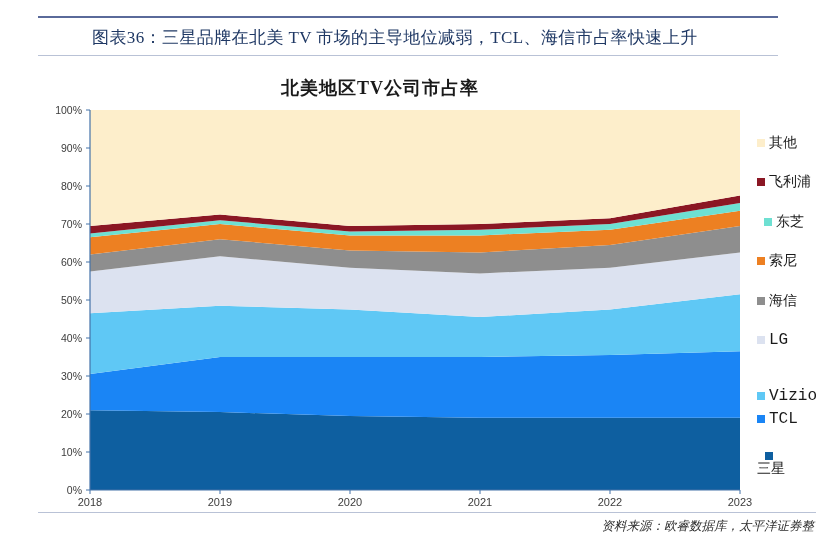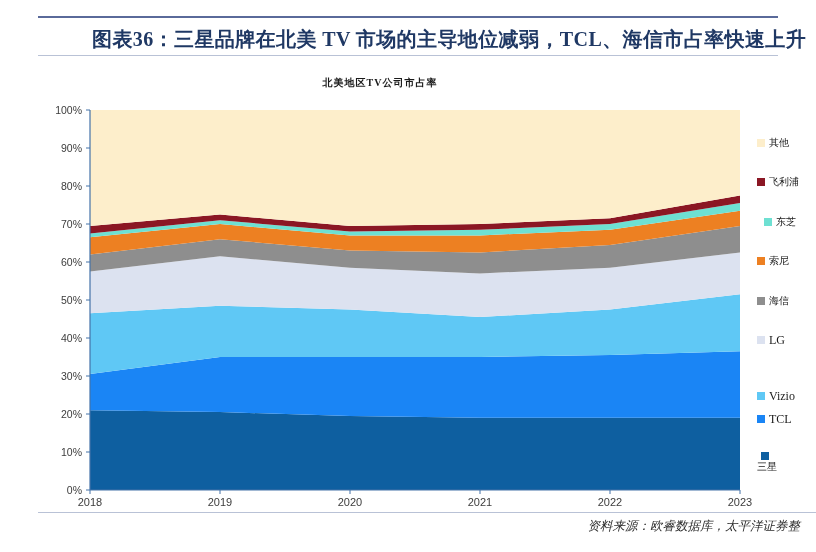--- a/index.html
+++ b/index.html
@@ -16,52 +16,52 @@
     position:absolute;left:38px;top:55px;width:740px;height:1px;
     background:#b9c2d6;
   }
   .rule-bottom{
     position:absolute;left:38px;top:512px;width:778px;height:1px;
     background:#b9c2d6;
   }
   .fig-title{
     position:absolute;left:48px;top:26px;
     font-family:"Liberation Serif","DejaVu Serif",serif;
-    font-size:20px;color:#1f3864;font-weight:bold;
+    font-size:17px;color:#1f3864;font-weight:normal;
     letter-spacing:.4px;white-space:nowrap;padding-left:44px;
   }
   .chart-title{
     position:absolute;left:0;top:76px;width:760px;text-align:center;
     font-family:"Liberation Serif","DejaVu Serif",serif;
-    font-size:10px;font-weight:bold;color:#1a1a1a;letter-spacing:1px;
+    font-size:18px;font-weight:bold;color:#1a1a1a;letter-spacing:1px;
   }
   .source{
     position:absolute;left:0;top:518px;width:816px;text-align:right;
-    padding-right:16px;box-sizing:border-box;
+    padding-right:2px;box-sizing:border-box;
     font-family:"Liberation Serif","DejaVu Serif",serif;
     font-size:12.5px;color:#2b2b2b;font-style:italic;white-space:nowrap;
   }
   svg.plot{position:absolute;left:0;top:0;}
   .ytick{font-size:10.5px;fill:#3c3c3c;text-anchor:end;
          font-family:"Liberation Sans",sans-serif;}
   .xtick{font-size:11px;fill:#3c3c3c;text-anchor:middle;
          font-family:"Liberation Sans",sans-serif;}
   .legend{
     position:absolute;left:757px;top:128px;width:59px;height:360px;
   }
   .legend-row{
     position:absolute;left:0;display:flex;align-items:center;
     white-space:nowrap;height:14px;
   }
   .swatch{width:8px;height:8px;flex:0 0 8px;margin-right:4px;}
   .legend-label{
     font-family:Liberation Sans, sans-serif;
-    font-size:10px;color:#1a1a1a;
+    font-size:14px;color:#1a1a1a;
   }
-  .legend-label.latin{font-family:Liberation Serif, serif;font-size:12px;}
+  .legend-label.latin{font-family:Liberation Mono, monospace;font-size:16px;}
 </style>
 </head>
 <body>
 
 <div class="rule-top"></div>
 <div class="fig-title">图表36：三星品牌在北美 TV 市场的主导地位减弱，TCL、海信市占率快速上升</div>
 <div class="rule-under"></div>
 
 <div class="chart-title">北美地区TV公司市占率</div>
 

